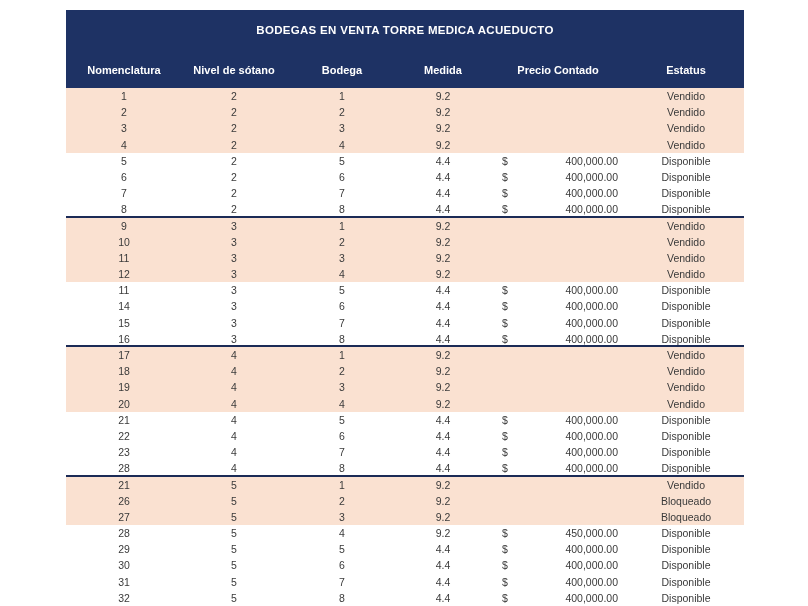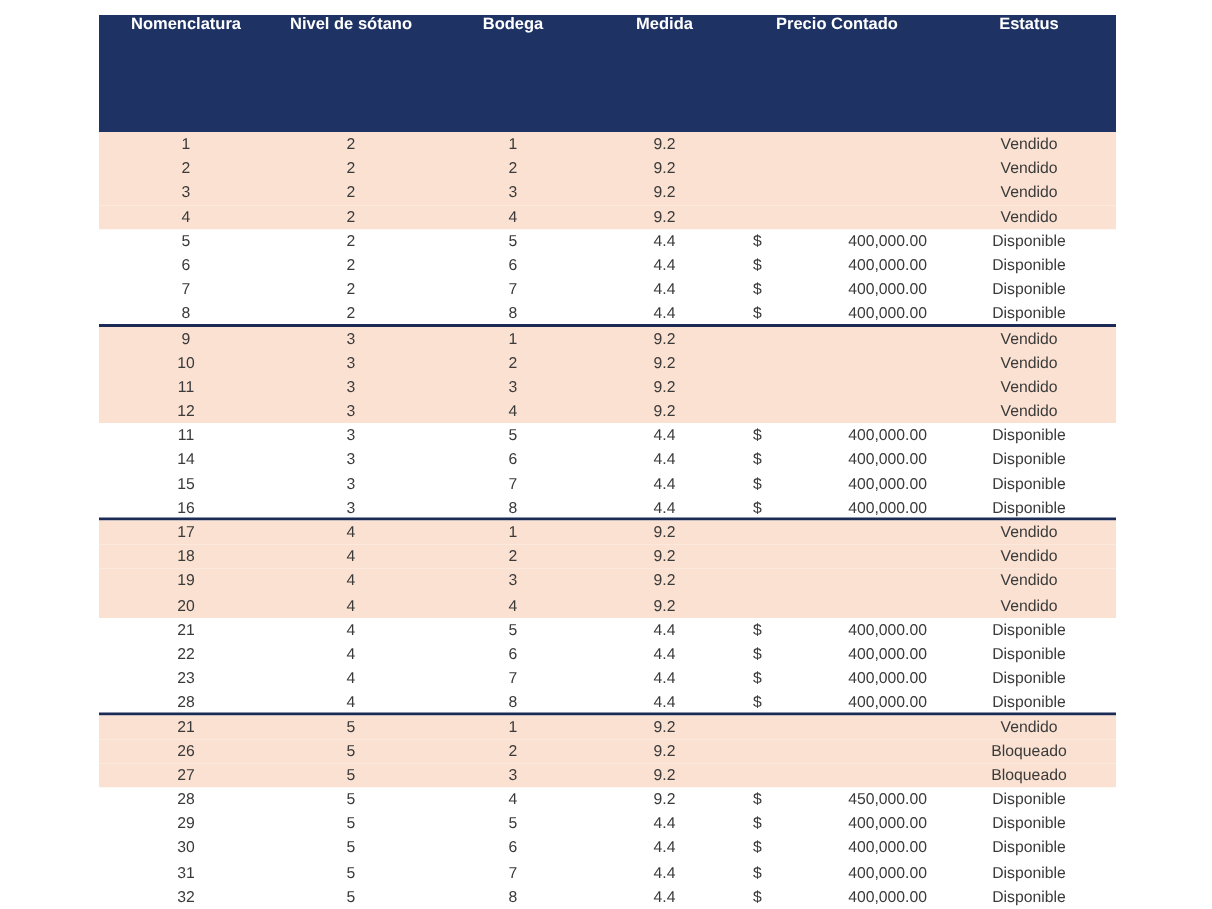--- a/index.html
+++ b/index.html
@@ -10,21 +10,21 @@
   .table-wrap { position:absolute; left:66px; top:10px; width:678px; }
 
   
   .thead {
     height:78px; background:var(--header-bg,#1e3264); color:var(--header-text,#ffffff);
     display:flex; flex-direction:column; justify-content:space-between; box-sizing:border-box;
   }
   .title {
     text-align:center; font-weight:bold; font-size:11.5px; padding-top:14px; letter-spacing:.3px;
   }
-  .cols { display:flex; font-weight:bold; font-size:11px; padding-bottom:0; }
+  .cols { display:flex; font-weight:bold; font-size:11px; padding-bottom:12px; }
   .cols > div { text-align:center; box-sizing:border-box; }
 
   
   .c1{width:116px}.c2{width:104px}.c3{width:112px}.c4{width:90px}.c5{width:140px}.c6{width:116px}
 
   
   .row {
     display:flex; height:16.19px; line-height:16.3px; font-size:10.5px;
     color:var(--body-text,#3a3a3a); box-sizing:border-box; background:#ffffff;
   }
@@ -34,20 +34,21 @@
   .cell.price { display:flex; justify-content:space-between; padding:0 10px 0 14px; text-align:right; }
   .cell.price .amt { text-align:left; }
 </style>
 </head>
 <body>
 
 <div class="page">
   <div class="table-wrap">
 
     <div class="thead">
+      <div class="title">BODEGAS EN VENTA TORRE MEDICA ACUEDUCTO</div>
       <div class="cols">
         <div class="c1">Nomenclatura</div>
         <div class="c2">Nivel de sótano</div>
         <div class="c3">Bodega</div>
         <div class="c4">Medida</div>
         <div class="c5">Precio Contado</div>
         <div class="c6">Estatus</div>
       </div>
     </div>
 

